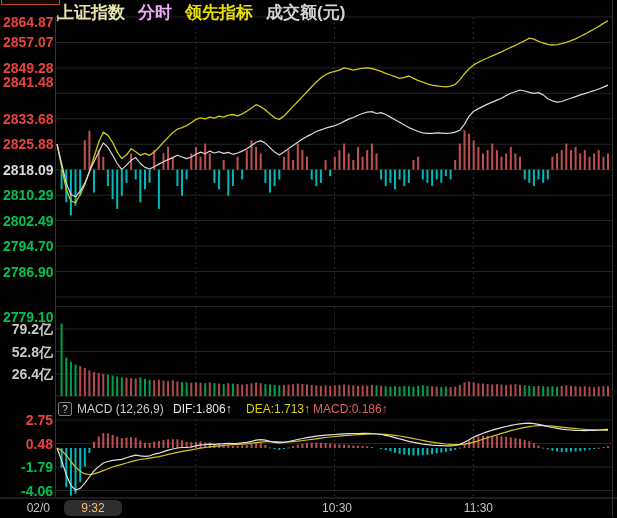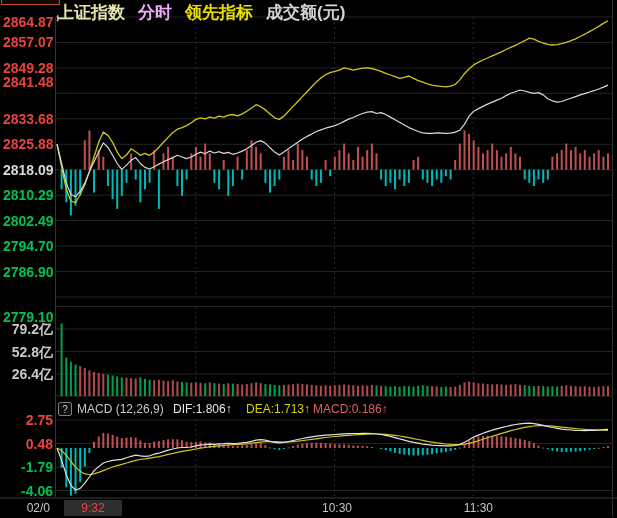--- a/index.html
+++ b/index.html
@@ -38,21 +38,21 @@
     font-size:10px; text-align:center; line-height:12px; background:#101010;
     cursor:pointer;
   }
   .time-axis {
     position:absolute; left:0; top:499px; width:497px; height:18px;
     font-size:12px; color:#c4c4c4; z-index:5;
   }
   .time-axis .date { position:absolute; left:14px; top:2px; width:36px; text-align:right; }
   .time-axis .cross {
     position:absolute; left:64px; top:1px; width:58px; height:16px;
-    background:#2e2e2e; color:#ef4444; text-align:center; line-height:16px;
+    background:#2e2e2e; color:#fdba74; text-align:center; line-height:16px;border-radius:6px;
   }
   .time-axis .mid { position:absolute; left:315px; top:2px; width:44px; text-align:center; }
   .time-axis .end { position:absolute; right:4px; top:2px; }
 </style>
 </head>
 <body>
 
 <div class="screen">
 
   <div class="tab-fragment"></div>

